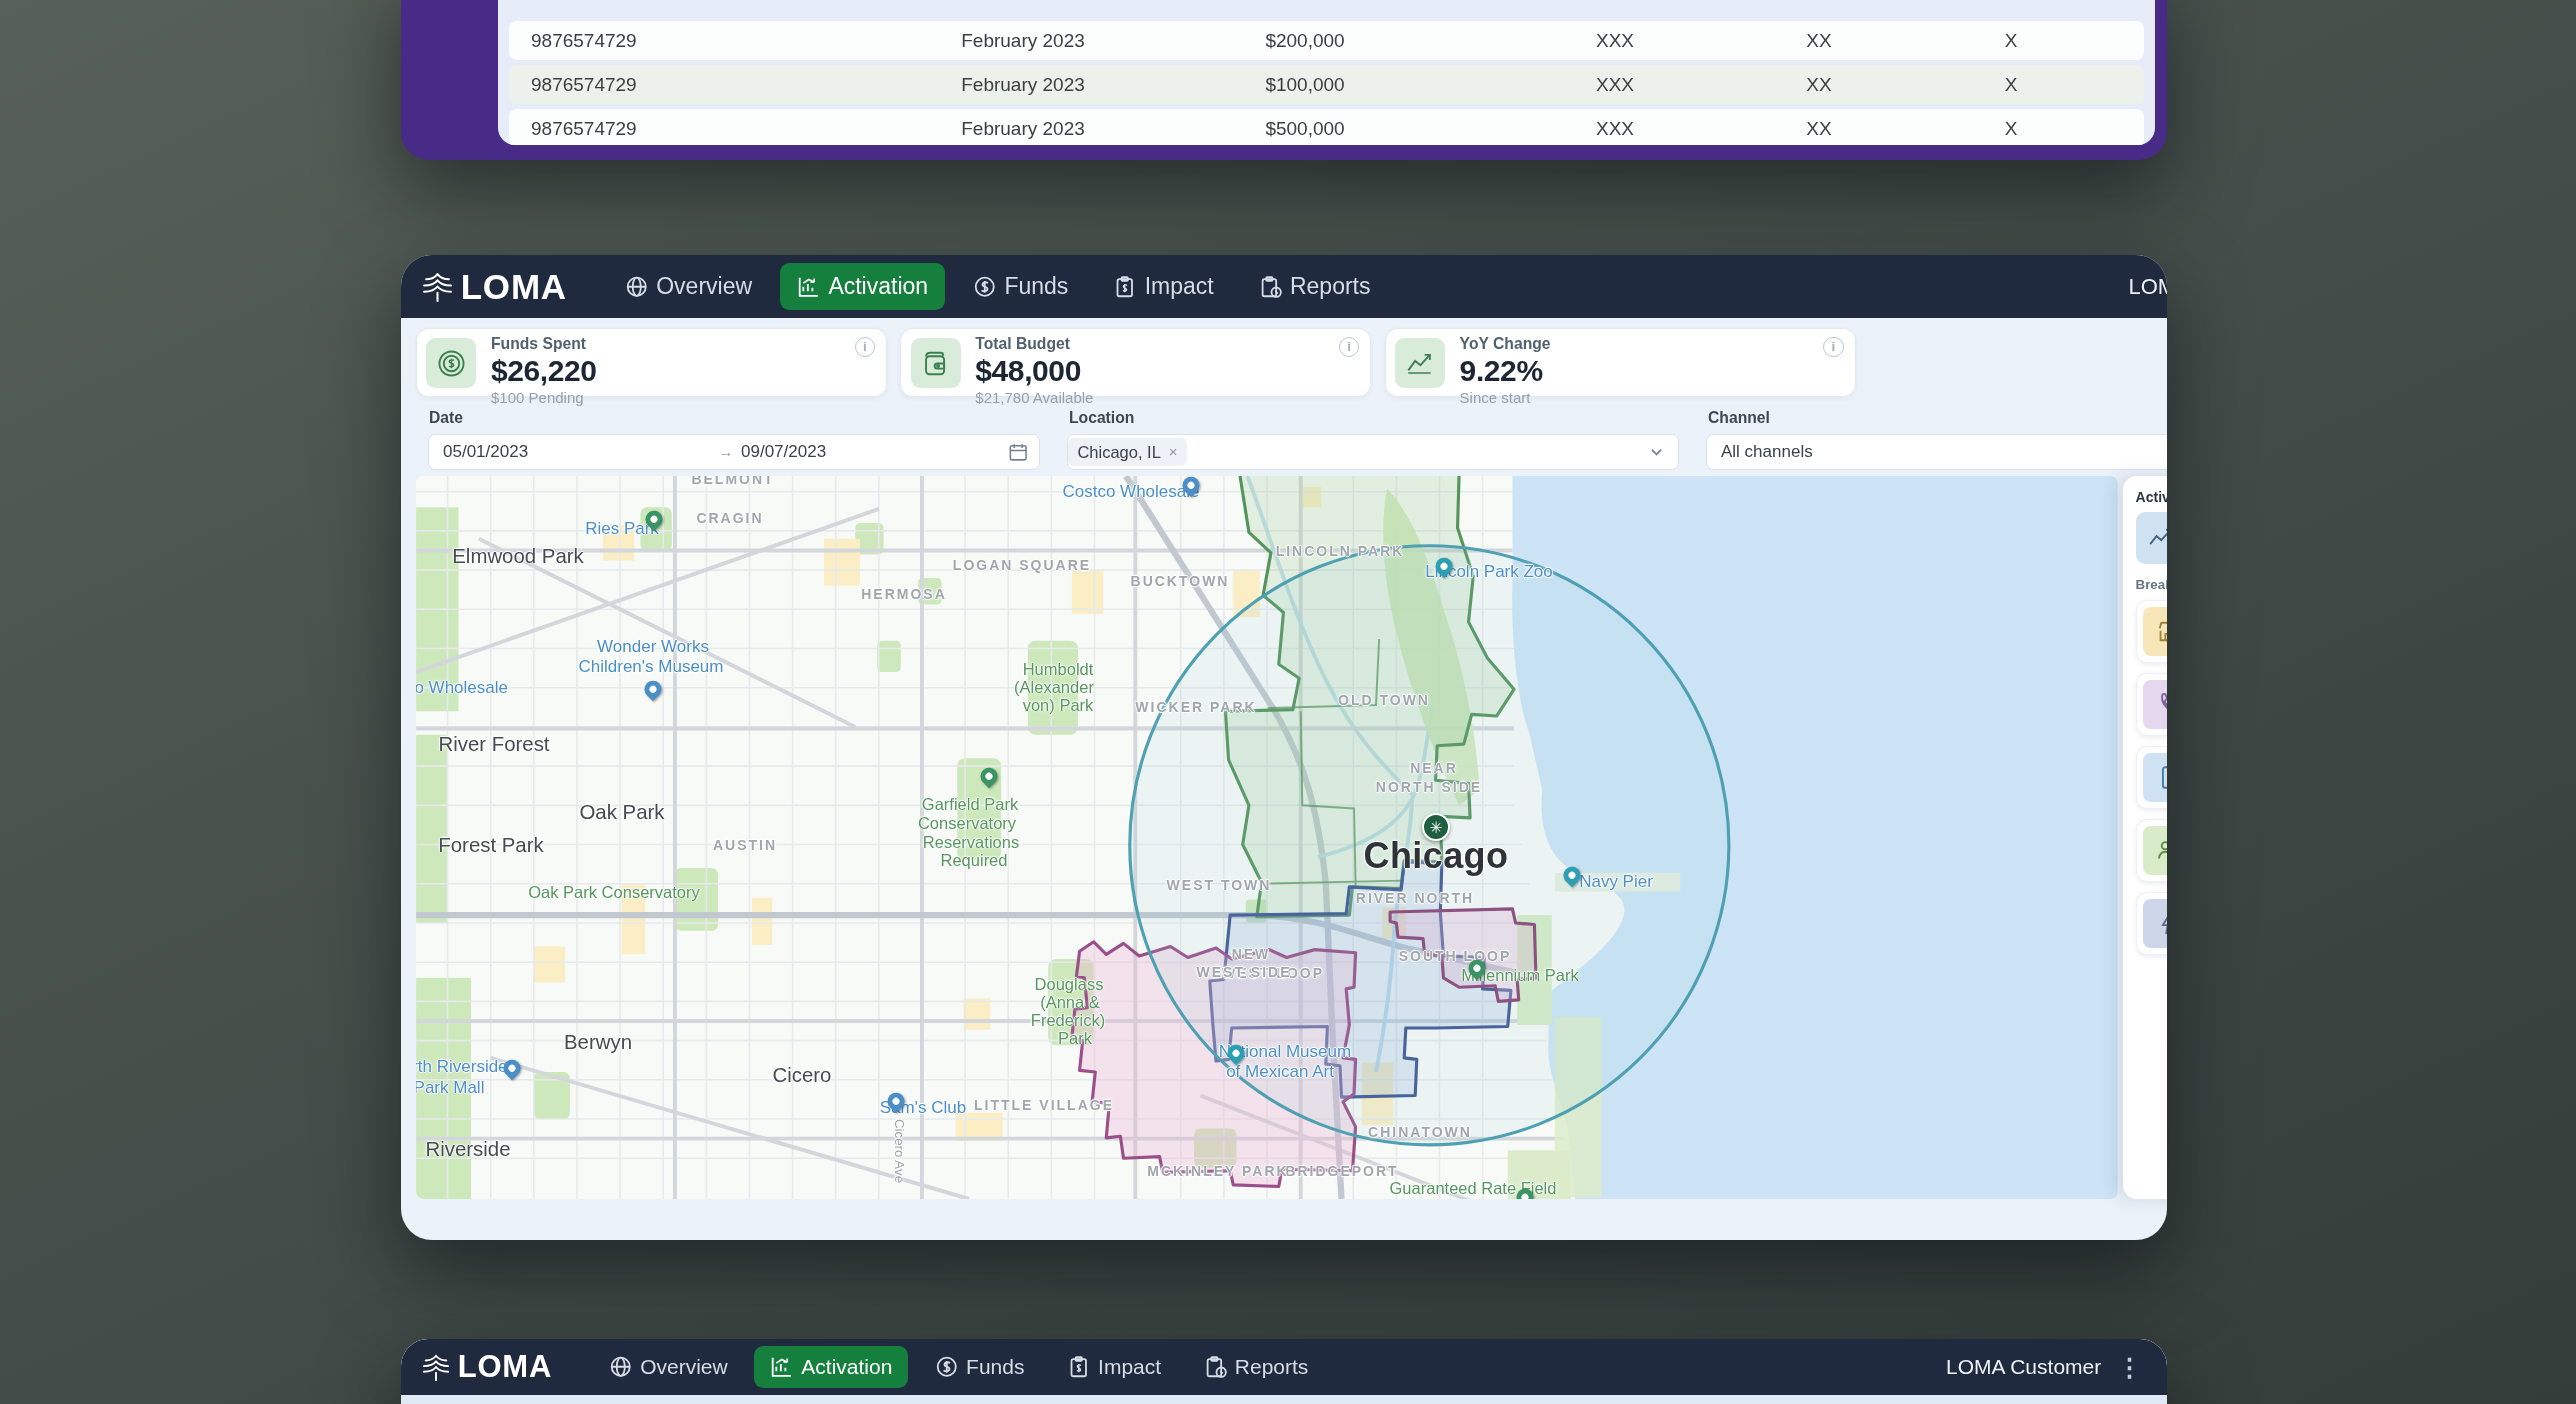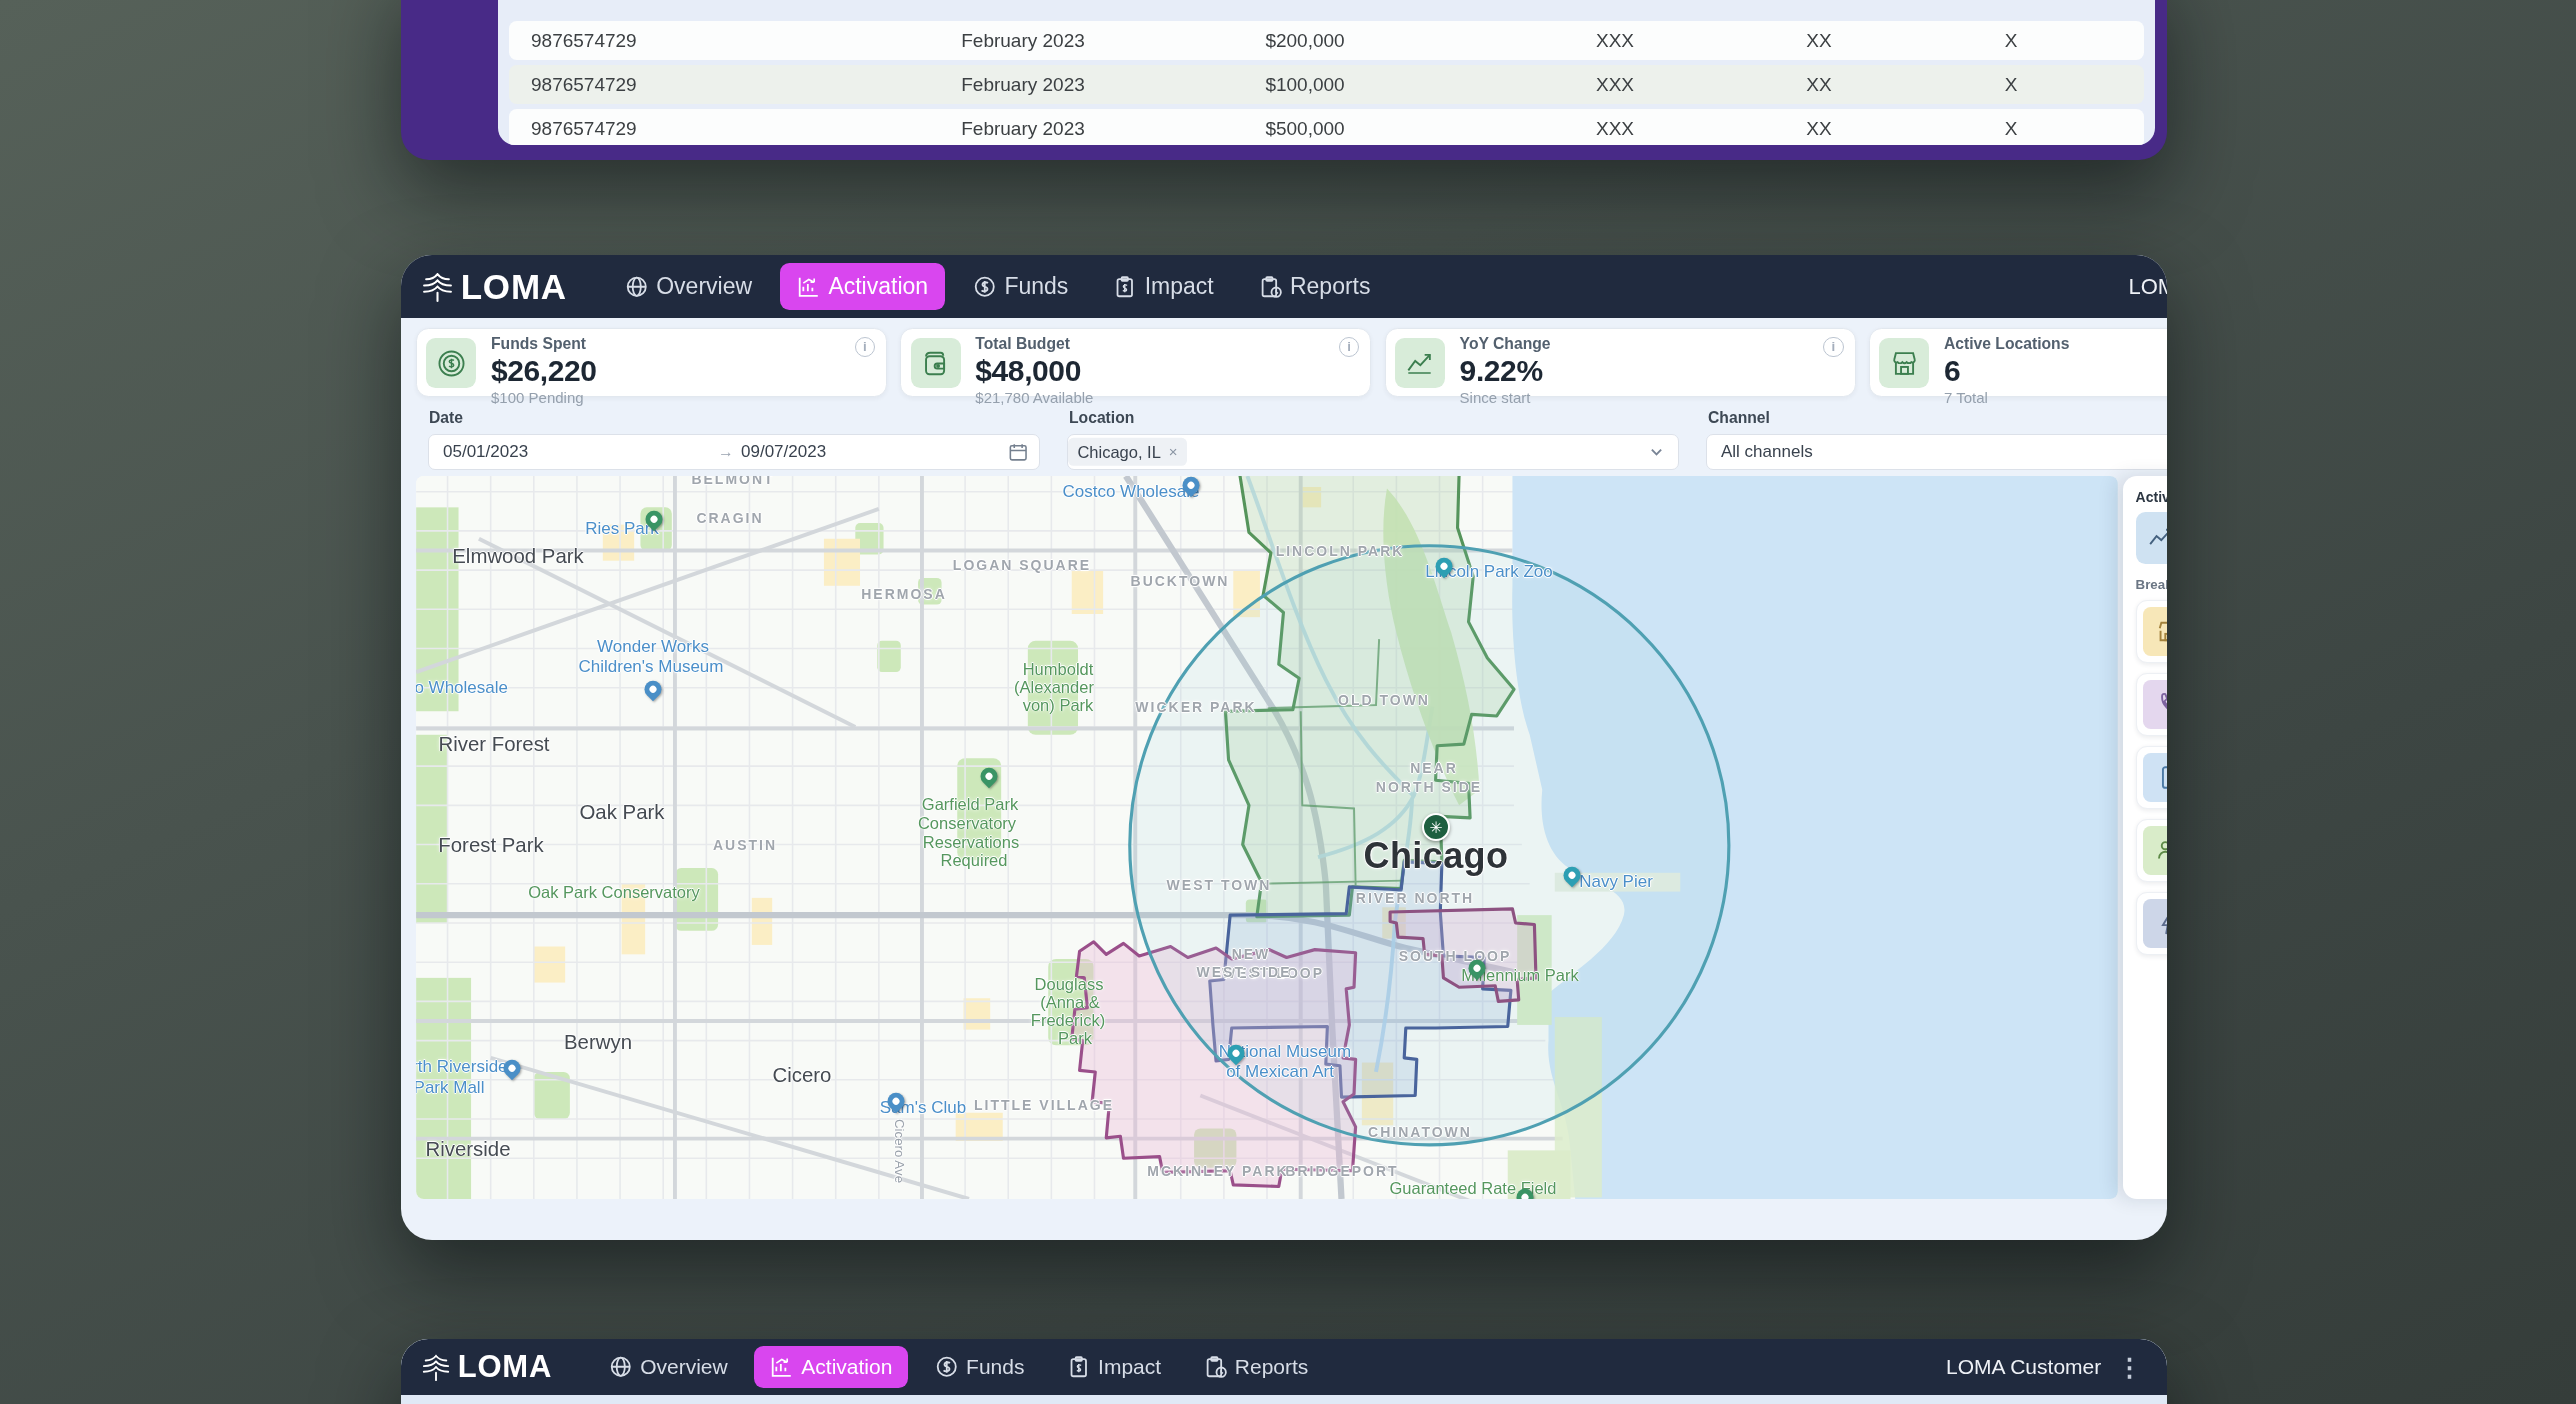--- a/index.html
+++ b/index.html
@@ -26,21 +26,21 @@
   .navbar{position:relative;width:100%;background:#202a3e;display:flex;align-items:center;padding:0 20.4px;}
   .nav-mid{height:63px;border-radius:28px 28px 0 0;}
   .nav-bot{height:56px;border-radius:27px 27px 0 0;}
   .brand{display:flex;align-items:center;gap:6.3px;margin-right:41px;}
   .brand-text{color:#fff;font-size:35px;font-weight:800;letter-spacing:0.8px;}
   .nav-bot .brand-text{font-size:31px;}
   .nav-items{display:flex;align-items:center;gap:11px;}
   .nav-item{display:flex;align-items:center;gap:7.8px;color:#d7dde7;font-size:23px;font-weight:500;
     padding:10.2px 17px;border-radius:9.4px;cursor:pointer;white-space:nowrap;}
   .nav-bot .nav-item{font-size:21px;padding:8.6px 15.7px;}
-  .nav-item.active{background:#d946ef;color:#fff;justify-content:center;}
+  .nav-item.active{background:#15803d;color:#fff;justify-content:center;}
   .nav-item svg{width:23.5px;height:23.5px;stroke:currentColor;fill:none;stroke-width:2;}
   .nav-user{margin-left:auto;display:flex;align-items:center;gap:11px;color:#eef1f6;font-size:21px;font-weight:500;white-space:nowrap;}
   .kebab{color:#c6cedb;font-size:25px;font-weight:700;line-height:1;padding:3.1px 4.7px;cursor:pointer;}
   .nav-user-clip{position:absolute;right:-124px;top:50%;transform:translateY(-50%);color:#eef1f6;font-size:22px;font-weight:500;white-space:nowrap;}
 
   
   .win-mid{left:401px;top:255px;width:1766px;height:985px;background:#ecf2fa;border-radius:31px;overflow:hidden;}
 
   .stats-row{position:absolute;left:15px;top:73px;display:flex;gap:13.3px;}
   .stat-card{position:relative;width:471px;height:69px;background:#fff;border:0.8px solid #e2e8ef;border-radius:12.6px;
@@ -236,36 +236,20 @@
               <path d="M24,8 H30 V14"></path>
               <path d="M5,29 H31" stroke-width="1.6"></path>
             </svg>
         </div>
         <div class="stat-body">
           <div class="stat-label">YoY Change</div>
           <div class="stat-value">9.22%</div>
           <div class="stat-sub">Since start</div>
         </div>
         <div class="info-dot">i</div>
-      </div>
-      <div class="stat-card">
-        <div class="stat-icon">
-          <svg viewBox="0 0 36 36">
-              <path d="M6,14 L8,6 H28 L30,14"></path>
-              <path d="M6,14 C6,16 8,17.5 10,16.5 C11.5,18 14,18 15.5,16.5 C17,18 19,18 20.5,16.5 C22,18 24.5,18 26,16.5 C28,17.5 30,16 30,14"></path>
-              <path d="M8,17.5 V30 H28 V17.5"></path>
-              <rect x="14" y="22" width="8" height="8"></rect>
-            </svg>
-        </div>
-        <div class="stat-body">
-          <div class="stat-label">Active Locations</div>
-          <div class="stat-value">6</div>
-          <div class="stat-sub">7 Total</div>
-        </div>
-
       </div>
     </div>
 
     <div class="filters">
       <span class="f-label" style="left:28px;top:0;">Date</span>
       <div class="f-input" style="left:27px;width:612px;text-align:right;">
         <span class="date-start">05/01/2023</span>
         <span class="date-arrow">→</span>
         <span class="date-end">09/07/2023</span>
         <svg class="cal-icon" viewBox="0 0 26 26">

